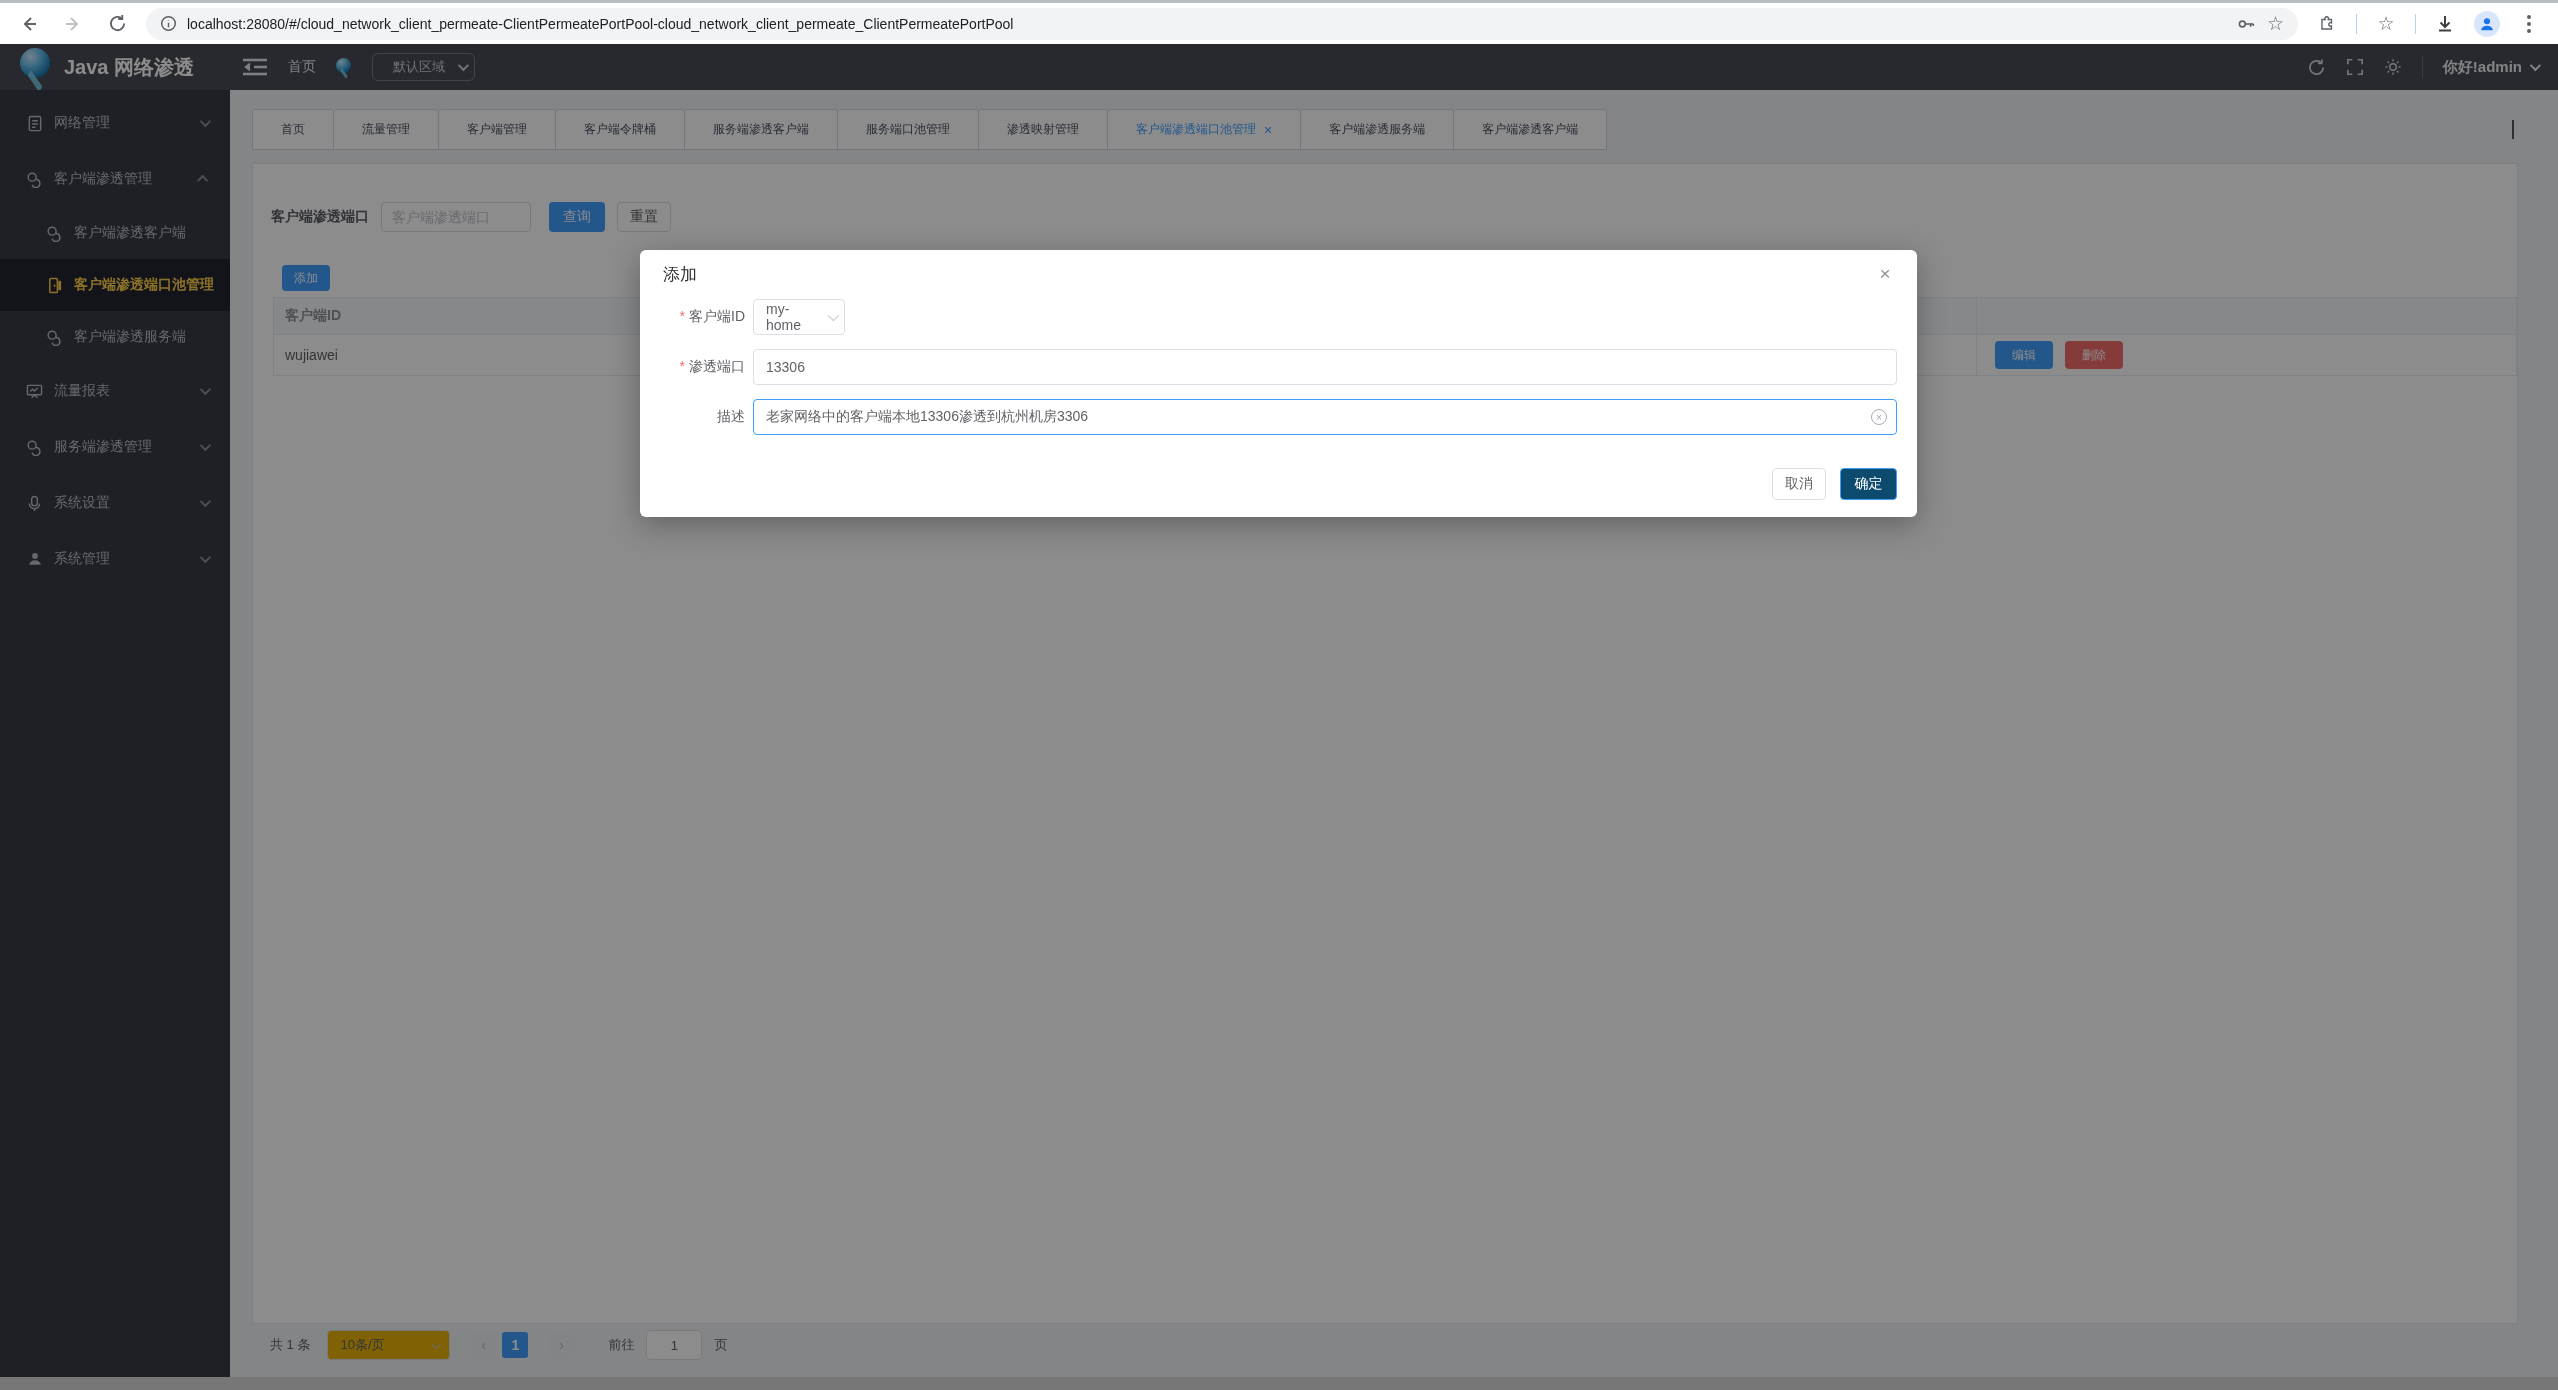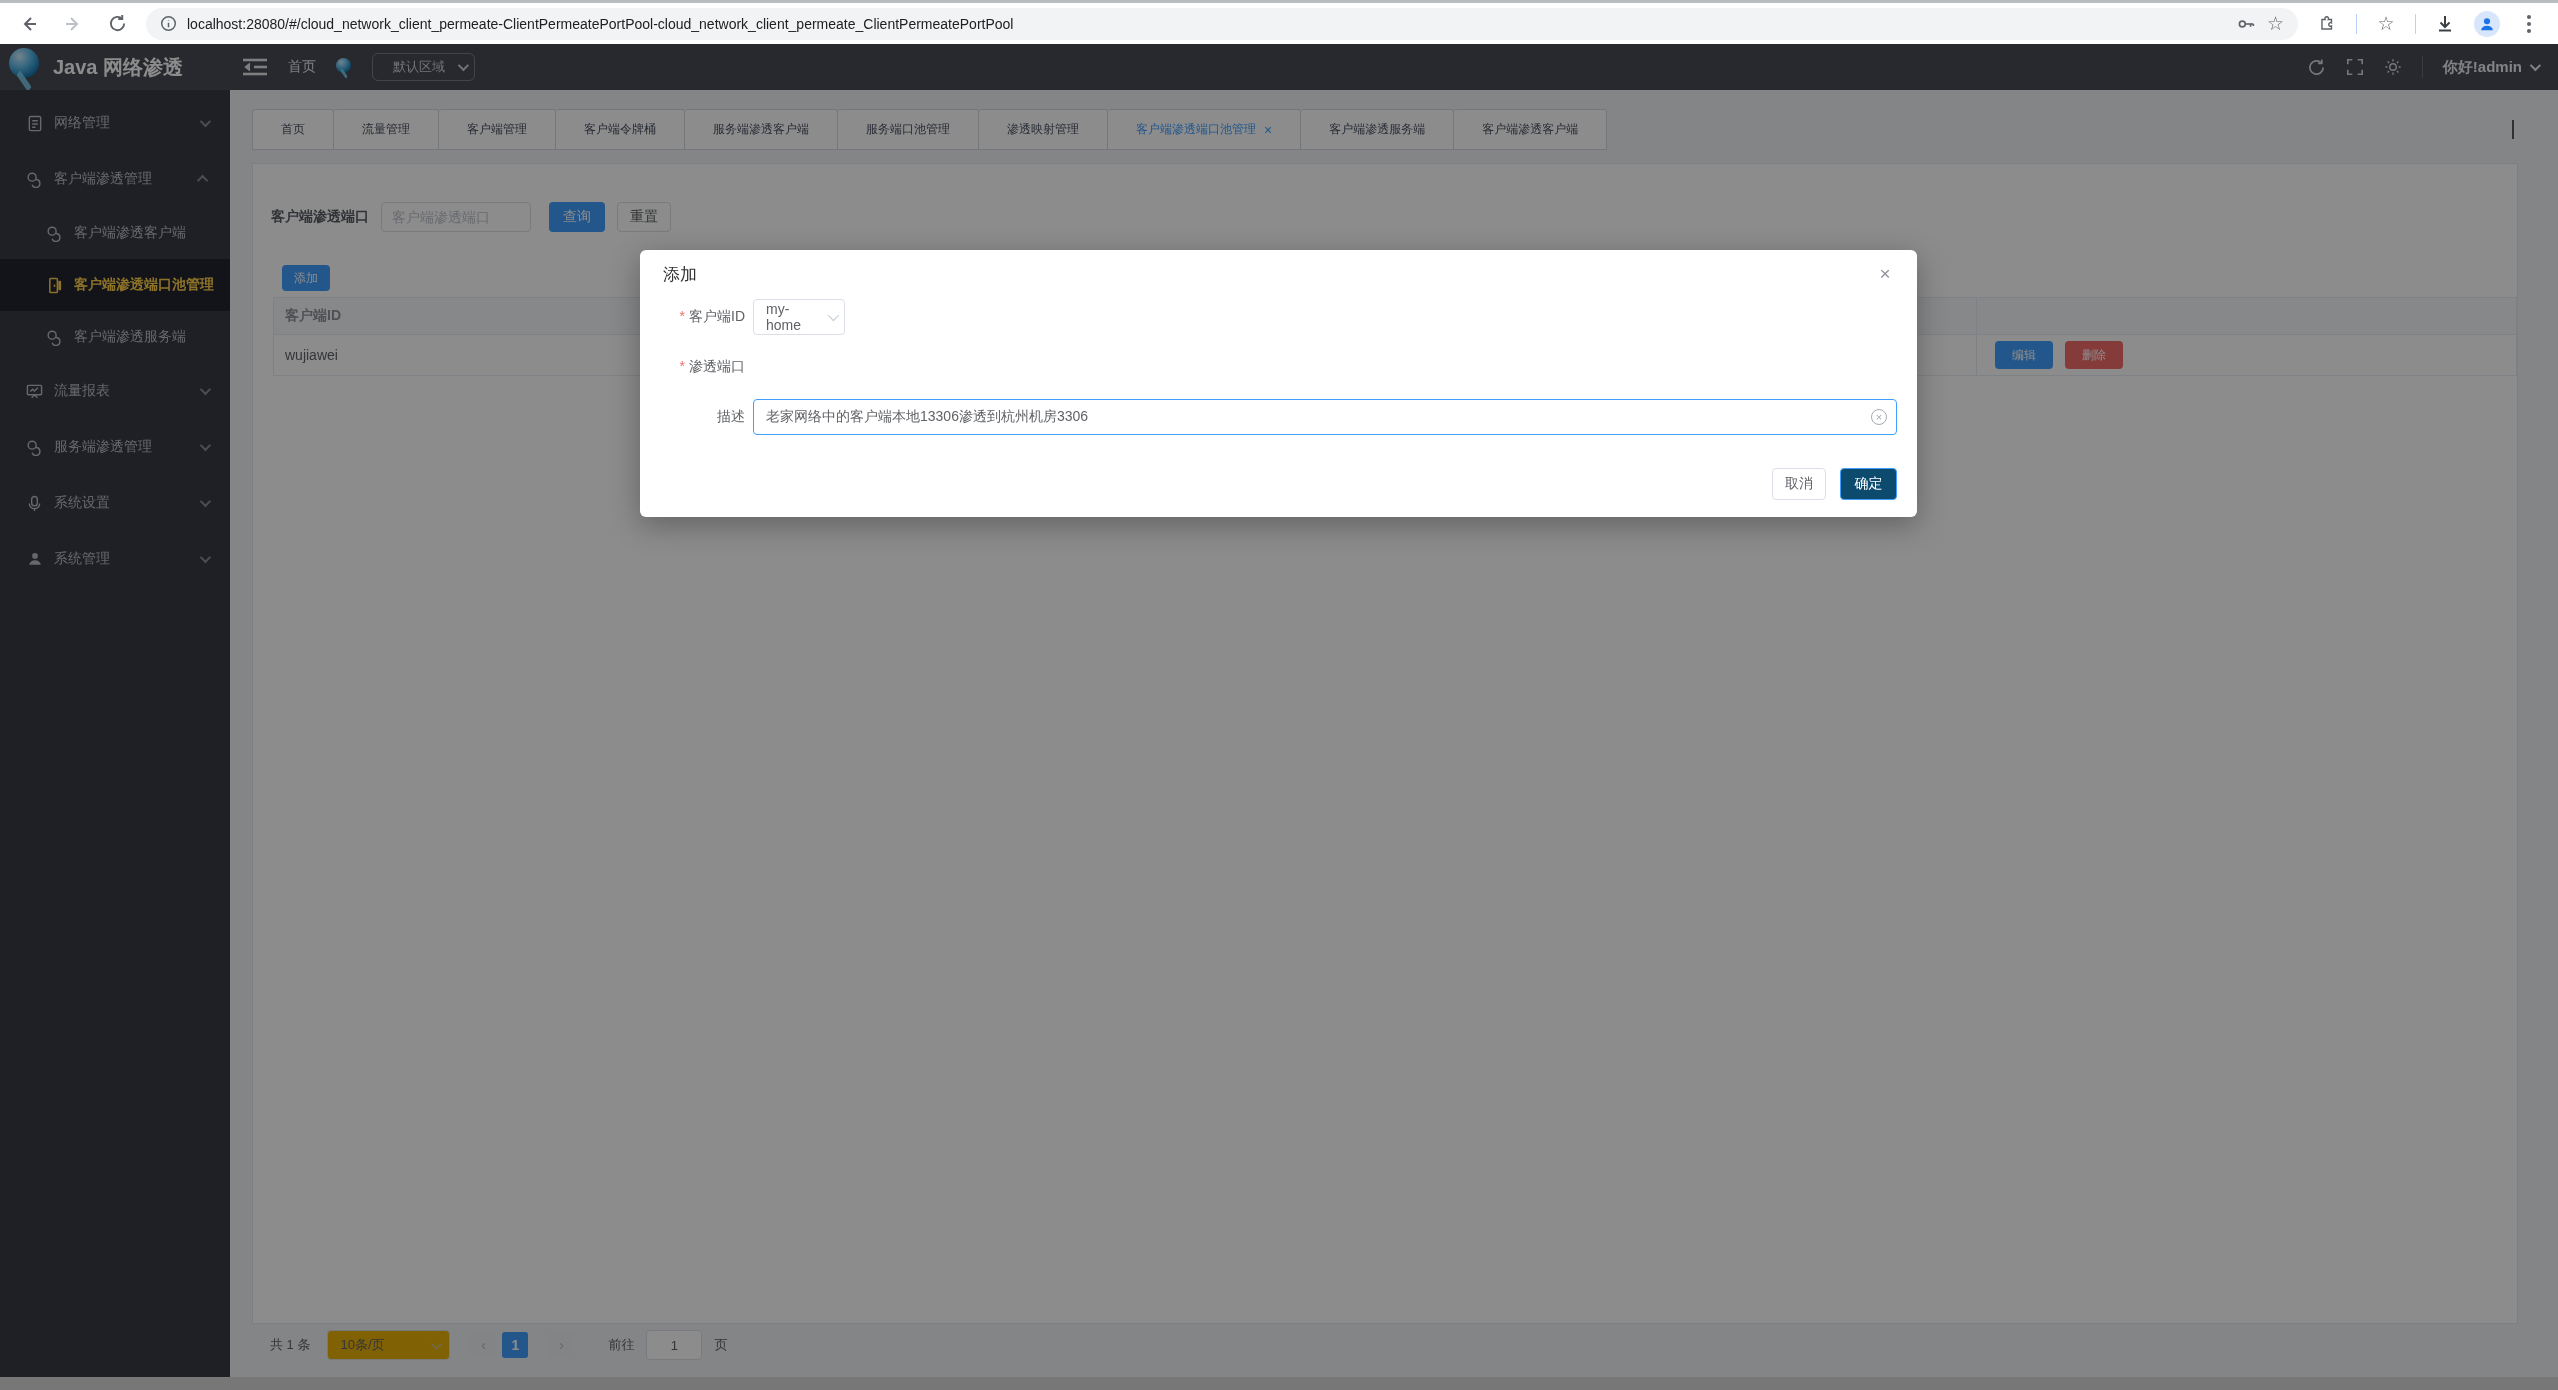--- a/index.html
+++ b/index.html
@@ -16,21 +16,21 @@
   .url-text { font-size:14px; color:#202124; white-space:nowrap; overflow:hidden; flex:0 1 auto; }
   .pill-spacer { flex:1 1 auto; }
   .glyph-star { font-size:19px; color:#5f6368; line-height:1; }
   .vsep { width:1px; height:20px; background:#b8d0f8; flex:0 0 auto; }
   .avatar { width:26px; height:26px; border-radius:50%; background:#d7e6fb; display:flex; align-items:center; justify-content:center; flex:0 0 auto; }
   .kebab { display:flex; flex-direction:column; gap:3px; align-items:center; width:18px; }
   .kebab i { width:4px; height:4px; border-radius:50%; background:#5f6368; }
 
   
   .app-header { position:absolute; top:44px; left:0; right:0; height:46px; background:#484b54; display:flex; align-items:center; z-index:1; }
-  .logo-area { width:230px; flex:0 0 auto; display:flex; align-items:center; gap:13px; padding-left:8px; }
+  .logo-area { width:230px; flex:0 0 auto; display:flex; align-items:center; gap:13px; padding-left:19px; }
   .orb { position:relative; width:32px; height:38px; flex:0 0 auto; }
   .orb .ball { position:absolute; top:0; left:1px; width:30px; height:30px; border-radius:50%;
     background:radial-gradient(circle at 35% 28%, #cdeeff 0%, #5db8e8 40%, #1576ad 75%, #0a4d79 100%); }
   .orb .base { position:absolute; bottom:0; left:6px; width:20px; height:10px; background:#7fd2ef; transform:rotate(45deg) skew(10deg,10deg) scale(1,.6); border-radius:2px; opacity:.85; }
   .orb.mini { width:16px; height:18px; }
   .orb.mini .ball { width:15px; height:15px; left:0; }
   .orb.mini .base { width:10px; height:5px; left:3px; }
   .app-title { color:#fff; font-size:20px; font-weight:bold; white-space:nowrap; }
   .nav-left { display:flex; align-items:center; gap:20px; padding-left:12px; }
   .home-label { color:#e3e5e8; font-size:14px; }
@@ -450,20 +450,21 @@
     <div class="f-row r1">
       <span class="f-label"><span class="req">*</span><span>客户端ID</span></span>
       <span class="sel">
         <span class="lbl">my-home</span>
         <span class="chev"></span>
       </span>
     </div>
 
     <div class="f-row r2">
       <span class="f-label"><span class="req">*</span><span>渗透端口</span></span>
+      <input class="f-input" type="text" value="13306" style="">
     </div>
 
     <div class="f-row r3">
       <span class="f-label"><span>描述</span></span>
       <input class="f-input focus" type="text" value="老家网络中的客户端本地13306渗透到杭州机房3306" style="">
       <span class="clear-ic">×</span>
     </div>
 
     <div class="modal-footer">
       <button class="m-btn cancel">取消</button>

